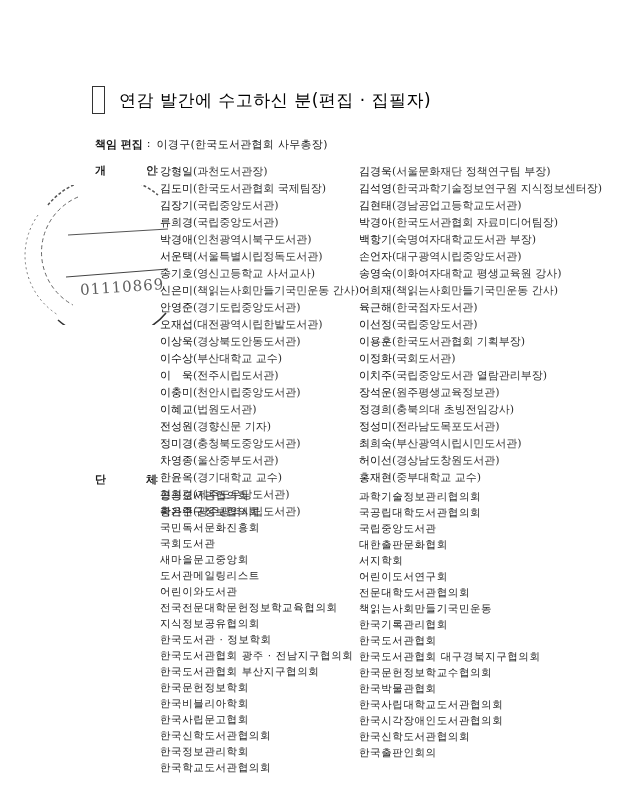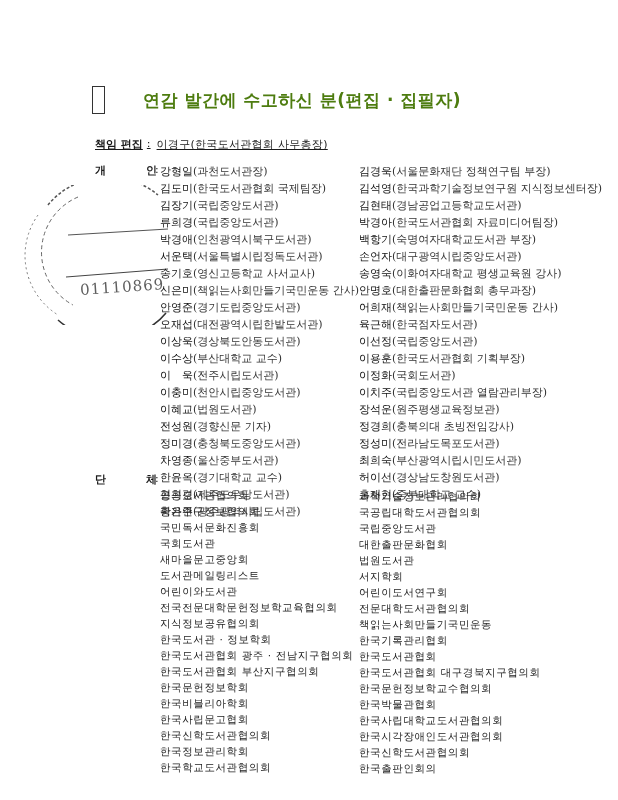--- a/index.html
+++ b/index.html
@@ -14,25 +14,25 @@
     .title-row {
       position: absolute; left: 92px; top: 86px;
       display: flex; align-items: center;
     }
     .title-box {
       width: 11px; height: 26px;
       border: 1.5px solid #333;
       margin-right: 14px;
     }
     .title-text {
-      font-size: 17px; font-weight: bold; letter-spacing: 0.5px; color: #4d7c0f; margin-left: 24px;
+      font-size: 17px; font-weight: normal; letter-spacing: 0.5px; color: #000000;
     }
     .editor-row {
       position: absolute; left: 95px; top: 137px;
-      font-size: 11px; display: flex; text-decoration: underline;
+      font-size: 11px; display: flex;
     }
     .editor-label { font-weight: bold; margin-right: 4px; }
     .editor-colon { margin-right: 6px; }
     .editor-value { color: #222; letter-spacing: 0.3px; }
 
     .section { position: absolute; left: 0; width: 618px; }
     .section-label {
       position: absolute; left: 95px; font-size: 11px; font-weight: bold;
       display: flex; width: 62px; justify-content: space-between;
     }
@@ -113,21 +113,20 @@
       <div class="entry"><span class="name">황은주</span><span class="aff">(광주광역시립도서관)</span></div>
     </div>
   <div class="col col-right" style="top:0;" id="ind-right">
       <div class="entry"><span class="name">김경욱</span><span class="aff">(서울문화재단 정책연구팀 부장)</span></div>
       <div class="entry"><span class="name">김석영</span><span class="aff">(한국과학기술정보연구원 지식정보센터장)</span></div>
       <div class="entry"><span class="name">김현태</span><span class="aff">(경남공업고등학교도서관)</span></div>
       <div class="entry"><span class="name">박경아</span><span class="aff">(한국도서관협회 자료미디어팀장)</span></div>
       <div class="entry"><span class="name">백항기</span><span class="aff">(숙명여자대학교도서관 부장)</span></div>
       <div class="entry"><span class="name">손언자</span><span class="aff">(대구광역시립중앙도서관)</span></div>
       <div class="entry"><span class="name">송영숙</span><span class="aff">(이화여자대학교 평생교육원 강사)</span></div>
-      <div class="entry"><span class="name">안명호</span><span class="aff">(대한출판문화협회 총무과장)</span></div>
       <div class="entry"><span class="name">어희재</span><span class="aff">(책읽는사회만들기국민운동 간사)</span></div>
       <div class="entry"><span class="name">육근해</span><span class="aff">(한국점자도서관)</span></div>
       <div class="entry"><span class="name">이선정</span><span class="aff">(국립중앙도서관)</span></div>
       <div class="entry"><span class="name">이용훈</span><span class="aff">(한국도서관협회 기획부장)</span></div>
       <div class="entry"><span class="name">이정화</span><span class="aff">(국회도서관)</span></div>
       <div class="entry"><span class="name">이치주</span><span class="aff">(국립중앙도서관 열람관리부장)</span></div>
       <div class="entry"><span class="name">장석운</span><span class="aff">(원주평생교육정보관)</span></div>
       <div class="entry"><span class="name">정경희</span><span class="aff">(충북의대 초빙전임강사)</span></div>
       <div class="entry"><span class="name">정성미</span><span class="aff">(전라남도목포도서관)</span></div>
       <div class="entry"><span class="name">최희숙</span><span class="aff">(부산광역시립시민도서관)</span></div>
@@ -160,21 +159,20 @@
       <div class="org">한국사립문고협회</div>
       <div class="org">한국신학도서관협의회</div>
       <div class="org">한국정보관리학회</div>
       <div class="org">한국학교도서관협의회</div>
     </div>
   <div class="col col-right" style="top:16px;" id="org-right">
       <div class="org">과학기술정보관리협의회</div>
       <div class="org">국공립대학도서관협의회</div>
       <div class="org">국립중앙도서관</div>
       <div class="org">대한출판문화협회</div>
-      <div class="org">법원도서관</div>
       <div class="org">서지학회</div>
       <div class="org">어린이도서연구회</div>
       <div class="org">전문대학도서관협의회</div>
       <div class="org">책읽는사회만들기국민운동</div>
       <div class="org">한국기록관리협회</div>
       <div class="org">한국도서관협회</div>
       <div class="org">한국도서관협회 대구경북지구협의회</div>
       <div class="org">한국문헌정보학교수협의회</div>
       <div class="org">한국박물관협회</div>
       <div class="org">한국사립대학교도서관협의회</div>

